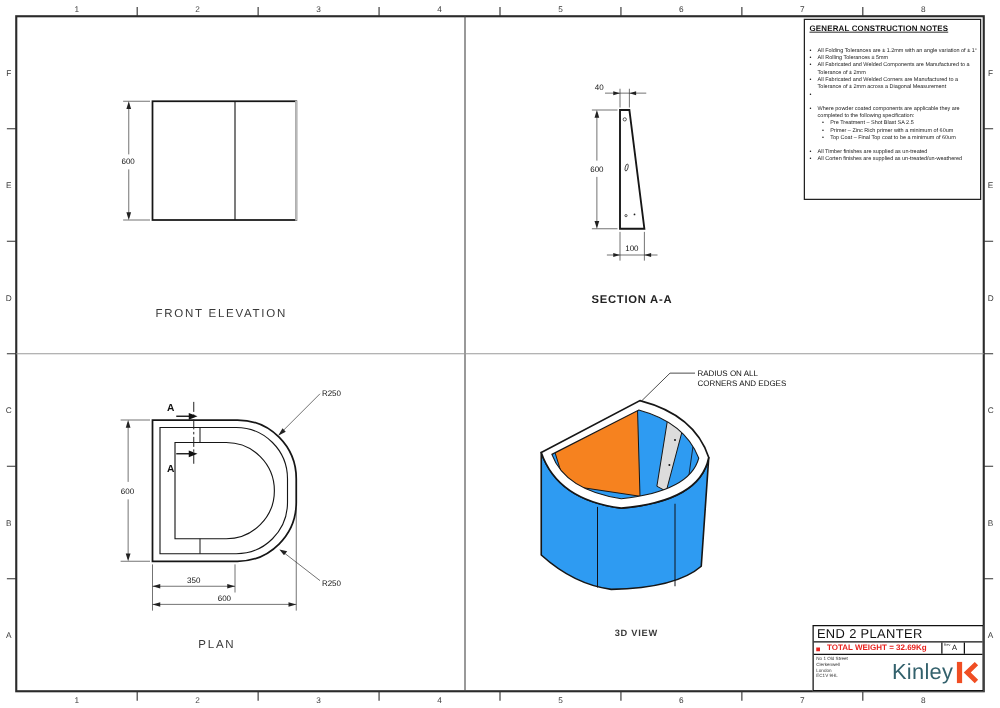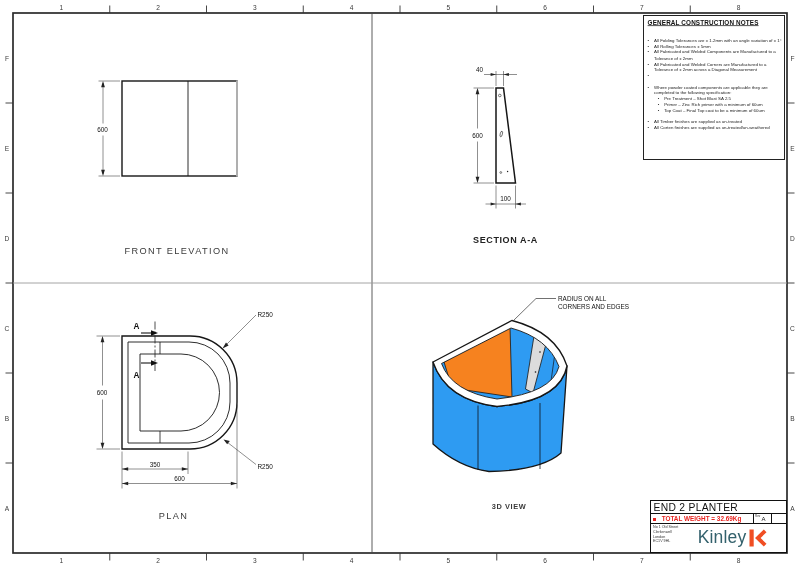--- a/index.html
+++ b/index.html
@@ -35,21 +35,21 @@
   .tb-weight-cell{flex:1;position:relative;display:flex;align-items:center;justify-content:center;}
   .red-dot{position:absolute;left:2px;top:3.5px;width:3px;height:3px;background:#e8231f;}
   .tb-weight{font-size:6.4px;font-weight:700;color:#e8231f;white-space:nowrap;}
   .tb-rev-cell{width:17px;border-left:1px solid #111;position:relative;}
   .tb-rev-label{position:absolute;left:1px;top:0;font-size:5px;transform:scale(.6);transform-origin:0 0;color:#333;}
   .tb-rev-value{position:absolute;left:8px;top:2px;font-size:6px;color:#111;}
   .tb-rev-extra{width:14px;border-left:1px solid #111;}
   .tb-bottom-row{flex:1;display:flex;}
   .tb-address{width:44px;padding:1.5px 0 0 2px;}
   .tb-address-inner{transform:scale(.68);transform-origin:0 0;width:64px;font-size:5.4px;line-height:1.25;color:#333;}
-  .tb-logo{flex:1;display:flex;align-items:center;justify-content:flex-end;padding-right:19px;gap:2px;}
+  .tb-logo{flex:1;display:flex;align-items:center;justify-content:flex-end;padding-right:3px;gap:2px;}
   .brand{font-size:17.5px;font-weight:500;color:#33616c;letter-spacing:.2px;line-height:1;}
 </style>
 </head>
 <body>
 
 <div class="sheet">
 
 <svg width="800" height="566" viewBox="0 0 800 566">
 
   <g>

